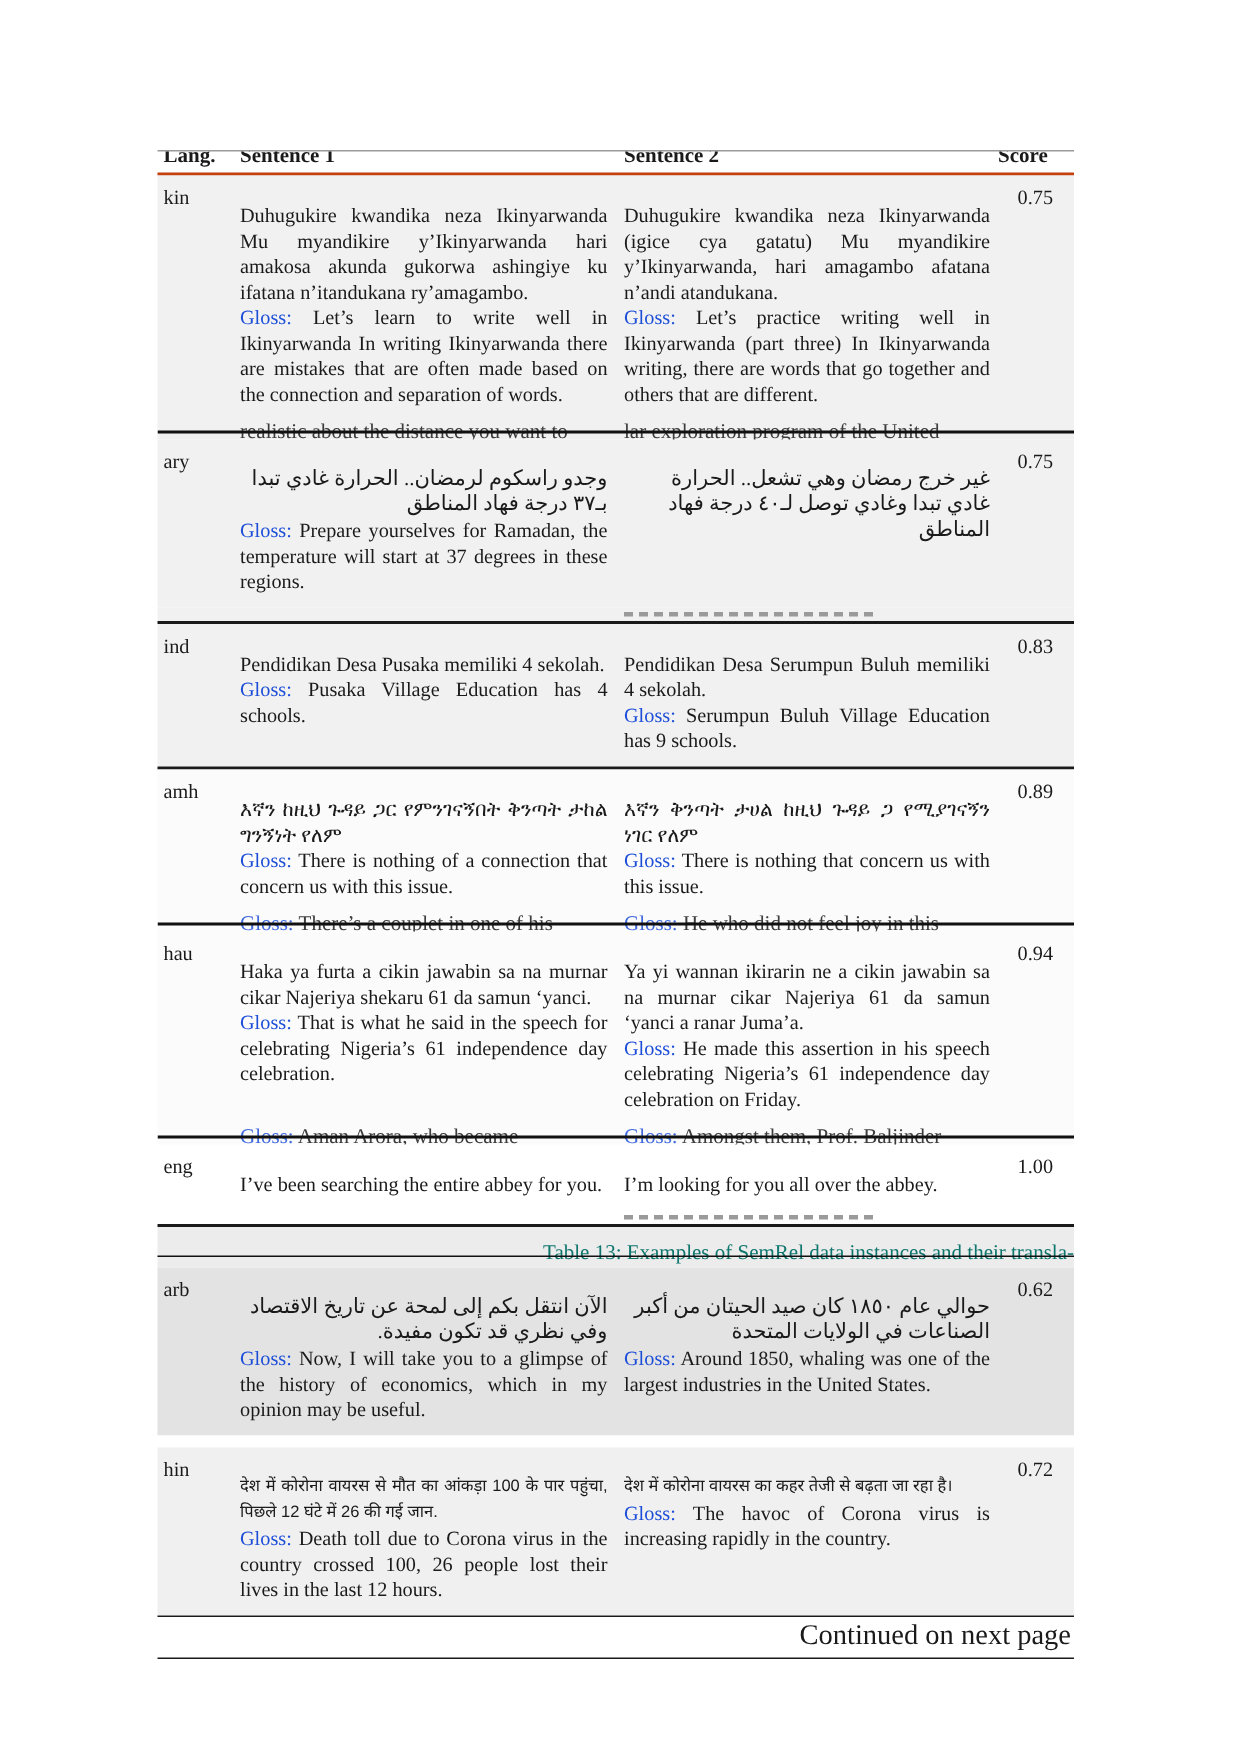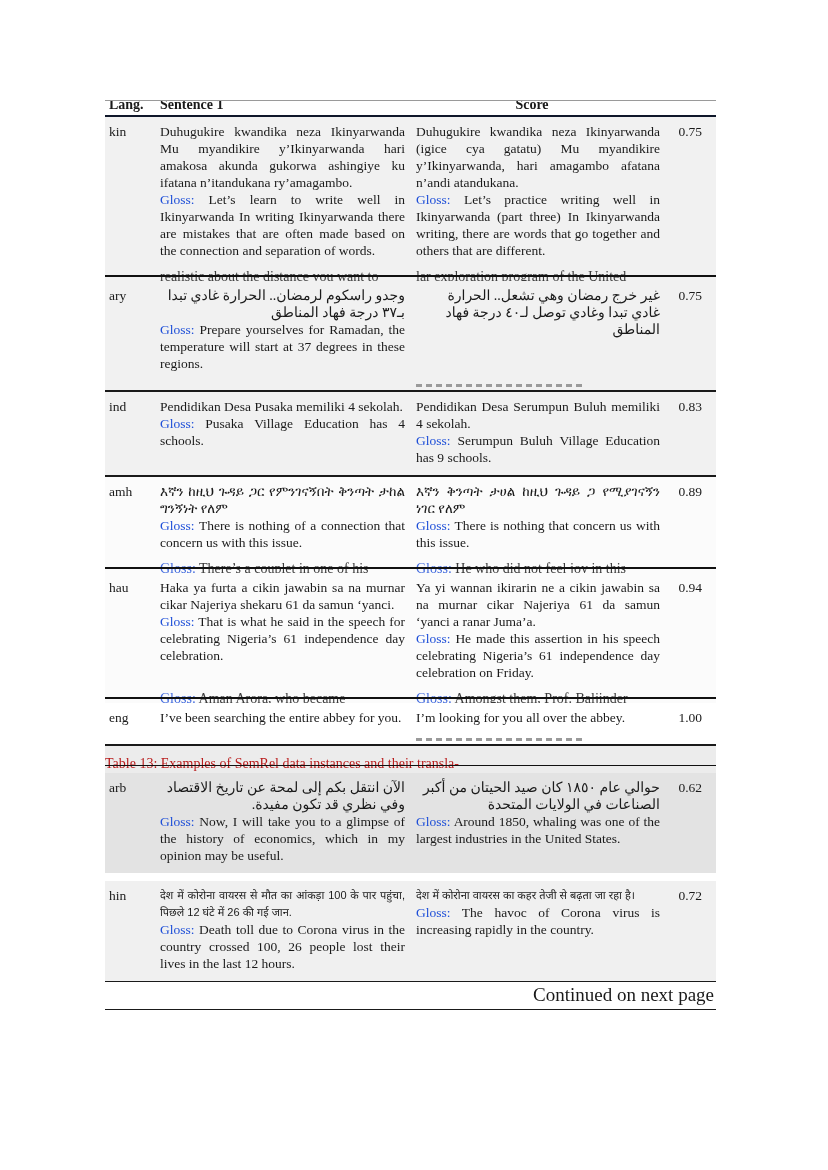--- a/index.html
+++ b/index.html
@@ -1,28 +1,28 @@
 <!DOCTYPE html>
 <html><head>
 <meta charset="utf-8">
 <style>
   html,body{margin:0;padding:0;background:#ffffff;}
   .page{position:relative;width:828px;height:1170px;background:#ffffff;overflow:hidden;
         font-family:"Liberation Serif", serif;color:#1a1a1a;}
   .tablewrap{position:absolute;left:105px;top:100px;width:611px;}
   .grid{display:grid;grid-template-columns:55px 245px 11px 244px 56px;}
   
-  .thead{border-top:1px solid #9a9a9a;border-bottom:2px solid #0f172a;height:14px;overflow:hidden;background:#fff;}
+  .thead{border-top:1px solid #9a9a9a;border-bottom:2px solid #c2410c;height:14px;overflow:hidden;background:#fff;}
   .thead .grid{font-weight:bold;font-size:14px;line-height:19px;margin-top:-6px;}
   .th-score{text-align:center;padding-right:12px;}
   
   .trow{font-size:13.5px;line-height:17px;padding:6px 0 9px 0;}
   .lang{padding-left:4px;}
   .score{text-align:right;padding-right:14px;}
-  .sent{text-align:justify;}
+  .sent{text-align:justify;margin-top:12px;}
   .sent.rtl{direction:rtl;text-align:right;font-size:14px;}
   .sent.dev{font-family:"Liberation Sans", sans-serif;font-size:11px;}
   .gloss{text-align:justify;}
   .glabel{color:#1d4ed8;font-weight:normal;}
   
   .bg-a{background:#f1f1f1;}
   .bg-b{background:#fbfbfb;}
   .bg-c{background:#ffffff;}
   .bg-d{background:#e3e3e3;}
   .bg-e{background:#f0f0f0;}
@@ -30,38 +30,39 @@
   .frag{position:relative;height:13px;overflow:hidden;}
   .frag .grid{font-size:14px;line-height:17px;color:#3c3c3c;margin-top:0px;}
   .frag::after{content:"";position:absolute;left:0;right:0;top:7px;border-top:2px solid #111;}
   .frag .glabel{opacity:.85;}
   .sep{border-top:2px solid #1a1a1a;height:0;}
   .smudge-strip{position:relative;height:9px;overflow:hidden;}
   .smudge{position:absolute;top:3px;height:3px;background:repeating-linear-gradient(90deg,#9a9a9a 0 6px,transparent 6px 10px);}
   .smudge.s2pos{left:311px;width:170px;}
   
   .capband{position:relative;height:27px;background:#ececec;}
-  .caption{position:absolute;left:0;right:0;bottom:1px;text-align:left;font-size:14px;color:#b91c1c;}
+  .caption{position:absolute;left:0;right:0;bottom:1px;text-align:right;font-size:14px;color:#0f766e;}
   .capband::after{content:"";position:absolute;left:0;right:0;bottom:7px;border-top:1.5px solid #111;}
   .gap{height:8px;background:#fff;}
   
   .tfoot{border-top:1.5px solid #1a1a1a;border-bottom:1.5px solid #1a1a1a;
          text-align:right;font-size:19px;padding:2px 2px 3px 0;background:#fff;}
 </style>
 </head>
 <body>
 
 <div class="page">
   <div class="tablewrap">
 
     <div class="thead">
       <div class="grid">
         <div class="lang">Lang.</div>
         <div>Sentence 1</div>
         <div></div>
+        <div>Sentence 2</div>
         <div class="th-score">Score</div>
       </div>
     </div>
 
     <div class="trow bg-a grid">
       <div class="lang">kin</div>
       <div>
         <div class="sent">Duhugukire kwandika neza Ikinyarwanda Mu myandikire y’Ikinyarwanda hari amakosa akunda gukorwa ashingiye ku ifatana n’itandukana ry’amagambo.</div>
         <div class="gloss"><span class="glabel">Gloss:</span> <span>Let’s learn to write well in Ikinyarwanda In writing Ikinyarwanda there are mistakes that are often made based on the connection and separation of words.</span></div>
       </div>

